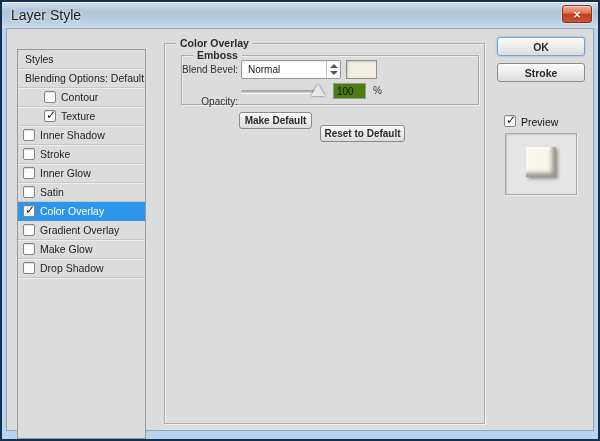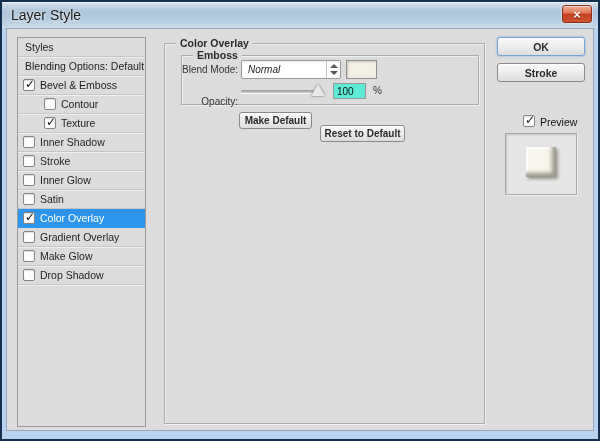--- a/index.html
+++ b/index.html
@@ -19,21 +19,21 @@
     background:linear-gradient(180deg,#f0b09a 0%,#dc7252 45%,#c53c22 50%,#cf5634 100%);
     box-shadow:inset 0 1px 0 rgba(255,255,255,.55),0 0 0 1px rgba(255,255,255,.35);}
   .close .x{display:block;line-height:15px;text-align:center;font-size:13px;font-weight:bold;
     color:#fff;text-shadow:0 1px 1px rgba(80,10,0,.8);}
 
   
   .client{position:absolute;left:4px;right:4px;top:26px;bottom:8px;
     background:#dcdcdc;border:1px solid #96a7bc;}
 
   
-  .sidebar{position:absolute;left:10px;top:8px;width:129px;height:390px;
+  .sidebar{position:absolute;left:10px;top:20px;width:129px;height:390px;
     border:1px solid #9a9a9a;background:#dcdcdc;}
   .srow{position:relative;height:19px;border-bottom:1px solid #c6c6c6;
     box-shadow:0 1px 0 rgba(255,255,255,.5);cursor:pointer;}
   .srow .lbl{position:absolute;left:7px;top:0;line-height:18px;font-size:10.5px;color:#1e1e1e;white-space:nowrap;}
   .srow.has-cb .lbl{left:22px;}
   .srow.indent .cb{left:26px;}
   .srow.indent .lbl{left:43px;}
   .srow.selected{background:#2d96ec;border-bottom-color:#2d96ec;box-shadow:none;}
   .srow.selected .lbl{color:#fff;}
 
@@ -51,59 +51,59 @@
   .main-panel{left:155px;top:14px;width:321px;height:381px;}
   .main-panel>legend{left:11px;}
   .color-group{left:14px;top:11px;width:298px;height:50px;}
   .color-group>legend{left:11px;}
 
   .flabel{position:absolute;font-size:10px;color:#333;text-align:right;white-space:nowrap;}
 
   
   .dropdown{position:absolute;left:59px;top:4px;width:100px;height:19px;background:#fff;
     border:1px solid #989898;border-radius:2px;cursor:pointer;
-    box-shadow:inset 0 1px 2px rgba(0,0,0,.08);font-style:italic;}
+    box-shadow:inset 0 1px 2px rgba(0,0,0,.08);}
   .dropdown .val{position:absolute;left:6px;top:0;line-height:17px;font-size:10px;color:#222;}
   .dd-arrows{position:absolute;right:0;top:0;width:14px;height:17px;border-left:1px solid #c4c4c4;}
   .dd-arrows i{position:absolute;left:3px;width:0;height:0;border-left:4px solid transparent;border-right:4px solid transparent;}
   .dd-arrows .up{top:3px;border-bottom:4px solid #555;}
   .dd-arrows .dn{bottom:3px;border-top:4px solid #555;}
 
   .swatch{position:absolute;left:164px;top:4px;width:31px;height:19px;cursor:pointer;
     border:1px solid #8f8f8f;box-shadow:inset 1px 1px 2px rgba(0,0,0,.18);}
 
   
   .slider{position:absolute;left:59px;top:26px;width:90px;height:18px;cursor:pointer;}
   .slider .track{position:absolute;left:0;top:8px;width:79px;height:3px;
     background:linear-gradient(180deg,#9a9a9a,#cfcfcf);border-radius:2px;
     box-shadow:0 1px 0 rgba(255,255,255,.8);}
   .slider .thumb{position:absolute;left:70px;top:2px;width:0;height:0;cursor:grab;
     border-left:7px solid transparent;border-right:7px solid transparent;
     border-bottom:12px solid #e9e9e9;filter:drop-shadow(0 0 1px #666);}
-  .numbox{position:absolute;left:151px;top:27px;width:33px;height:16px;background:#5eead4;
+  .numbox{position:absolute;left:151px;top:27px;width:33px;height:16px;background:#4d7c0f;
     border:1px solid #989898;font-size:10px;color:#111;padding:0 3px;}
   .pct{position:absolute;left:191px;top:29px;font-size:10px;color:#333;}
 
   
   .ps-btn{position:absolute;height:17px;padding:0;border:1px solid #8a8a8a;border-radius:3px;
     background:linear-gradient(180deg,#f8f8f8 0%,#ececec 50%,#dcdcdc 100%);
     box-shadow:inset 0 1px 0 #fff;font-size:10px;font-weight:bold;color:#2b2b2b;cursor:pointer;}
   .btn-makedef{left:74px;top:68px;width:73px;}
   .btn-resetdef{left:155px;top:68px;width:85px;margin-top:13px;}
 
   
   .rbtn{position:absolute;left:490px;width:88px;height:19px;padding:0;
     border:1px solid #8a8a8a;border-radius:3px;cursor:pointer;
     background:linear-gradient(180deg,#f9f9f9 0%,#ececec 55%,#dddddd 100%);
     box-shadow:inset 0 1px 0 #fff;font-size:10.5px;font-weight:bold;color:#2b2b2b;}
   .rbtn.ok{top:8px;border-color:#74a4d4;box-shadow:inset 0 1px 0 #fff,0 0 2px rgba(110,160,215,.95);}
   .rbtn.cancel{top:34px;}
   .rbtn.newstyle{top:61px;}
 
-  .preview-toggle{position:absolute;left:516px;top:86px;height:14px;cursor:pointer;}
+  .preview-toggle{position:absolute;left:497px;top:86px;height:14px;cursor:pointer;}
   .preview-toggle .cb{position:relative;left:0;top:0;float:left;}
   .preview-toggle .plabel{float:left;margin-left:5px;font-size:10.5px;color:#111;line-height:14px;}
 
   .preview-thumb{position:absolute;left:498px;top:104px;width:72px;height:62px;
     background:#e6e6e6;border:1px solid #a8a8a8;
     box-shadow:inset 1px 1px 2px rgba(0,0,0,.15),1px 1px 0 rgba(255,255,255,.6);}
   .preview-square{position:absolute;left:20px;top:13px;width:30px;height:30px;background:#f8f5ec;
     box-shadow:inset -4px -4px 4px rgba(75,70,55,.55),inset 2px 2px 2px rgba(255,255,255,.95),
       2px 2px 3px rgba(60,55,45,.45);}
 </style>
@@ -123,24 +123,20 @@
 
     <div class="sidebar" id="sidebar">
         <div class="srow">
 
     <span class="lbl">Styles</span>
   </div>
         <div class="srow">
 
     <span class="lbl">Blending Options: Default</span>
   </div>
-        <div class="srow has-cb">
-    <span class="cb checked"></span>
-    <span class="lbl">Bevel &amp; Emboss</span>
-  </div>
         <div class="srow indent has-cb">
     <span class="cb"></span>
     <span class="lbl">Contour</span>
   </div>
         <div class="srow indent has-cb">
     <span class="cb checked"></span>
     <span class="lbl">Texture</span>
   </div>
         <div class="srow has-cb">
     <span class="cb"></span>
@@ -175,21 +171,21 @@
     <span class="lbl">Drop Shadow</span>
   </div>
       </div>
 
     <fieldset class="groupbox main-panel">
       <legend>Color Overlay</legend>
 
       <fieldset class="groupbox color-group">
         <legend>Emboss</legend>
 
-        <span class="flabel" style="left:0;top:8px;width:56px;">Blend Mode:</span>
+        <span class="flabel" style="left:0;top:8px;width:56px;">Blend Bevel:</span>
         <div class="dropdown">
           <span class="val">Normal</span>
           <span class="dd-arrows">
               <i class="up"></i>
               <i class="dn"></i>
             </span>
         </div>
         <div class="swatch" style="background: rgb(243, 239, 228);"></div>
 
         <span class="flabel" style="left:0;top:40px;width:56px;">Opacity:</span>

